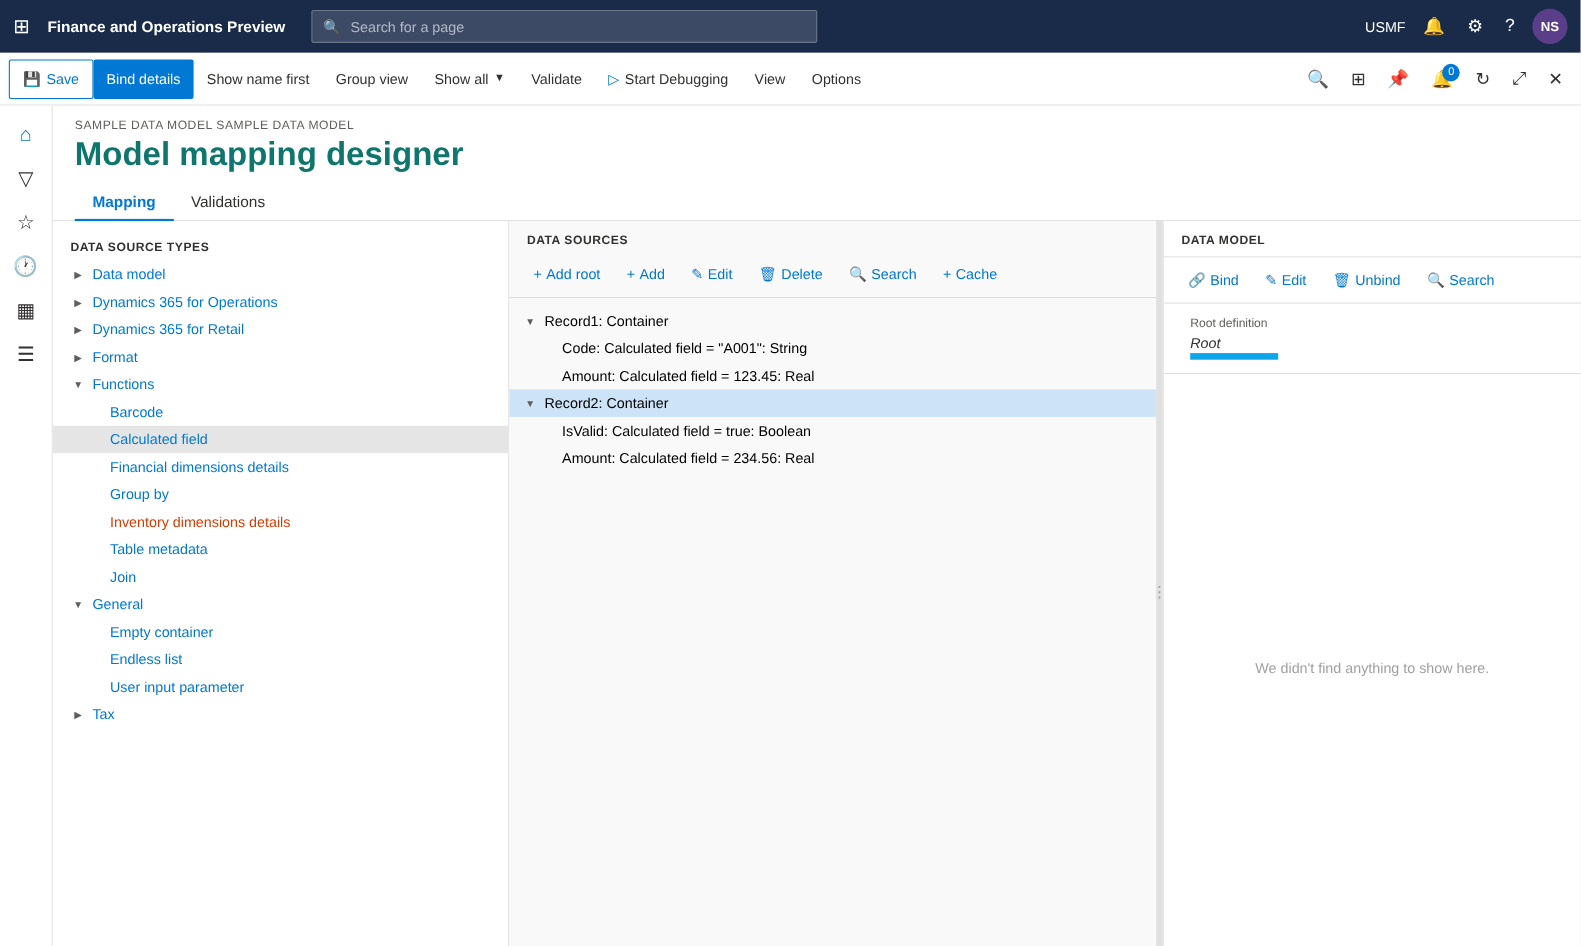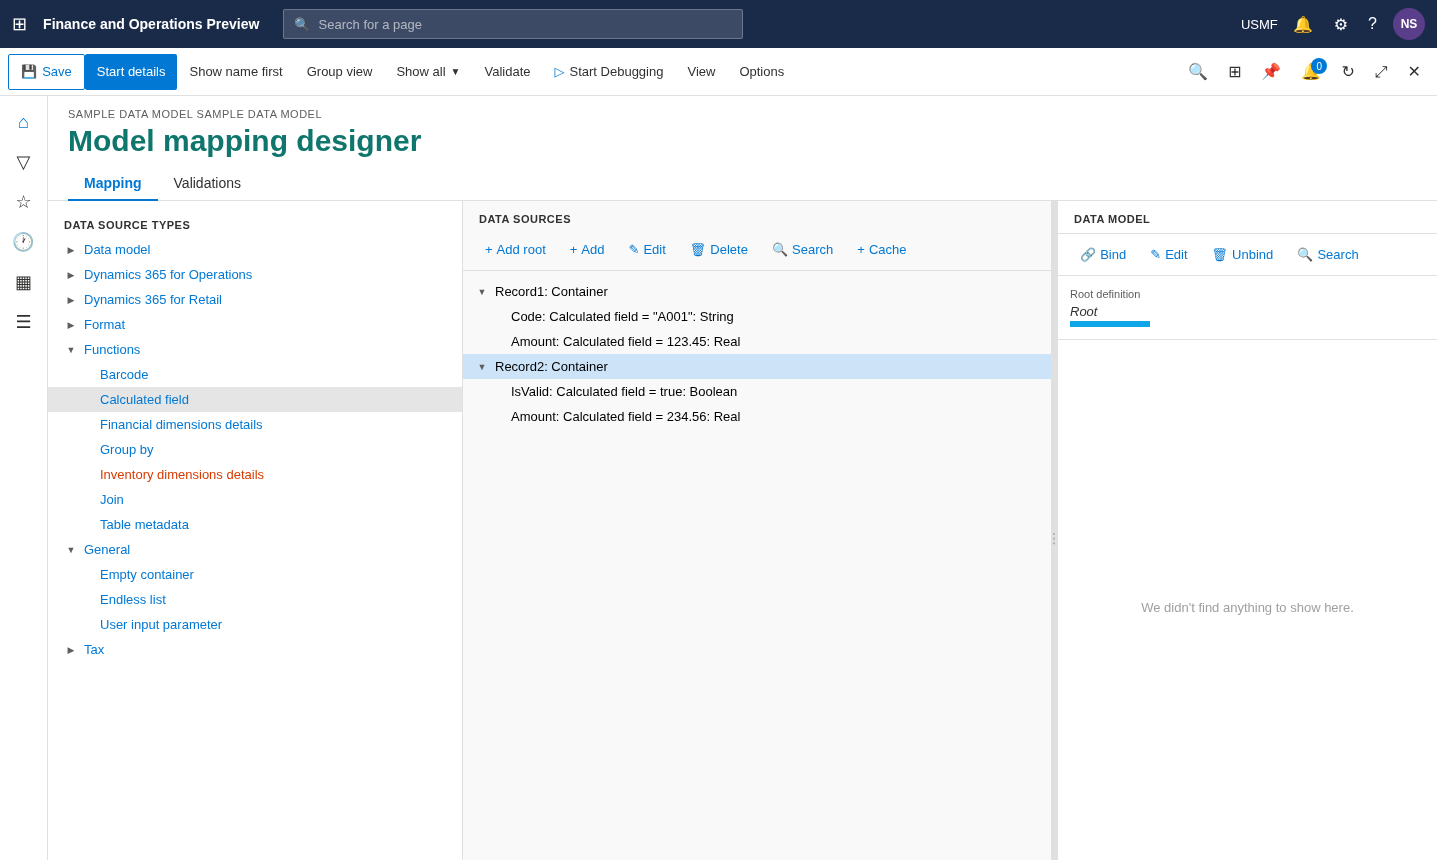--- a/index.html
+++ b/index.html
@@ -331,21 +331,21 @@
       padding: 5px 10px;
       border: none;
       background: none;
       cursor: pointer;
       font-size: 13px;
       color: #0078d4;
       border-radius: 2px;
     }
 
     .root-def {
-      padding: 12px 12px;
+      padding: 12px 24px;
       border-bottom: 1px solid #e0e0e0;
     }
     .root-def-label {
       font-size: 11px;
       color: #605e5c;
       margin-bottom: 4px;
     }
     .root-def-value {
       font-size: 13px;
       color: #323130;
@@ -400,21 +400,21 @@
     <div class="avatar">NS</div>
   </div>
 </div>
 
 <div class="command-bar">
   <button class="cmd-btn save-btn">
     <span>💾</span>
     <span>Save</span>
   </button>
   <button class="cmd-btn active">
-    <span>Start details</span>
+    <span>Bind details</span>
   </button>
   <button class="cmd-btn">
     <span>Show name first</span>
   </button>
   <button class="cmd-btn">
     <span>Group view</span>
   </button>
   <button class="cmd-btn">
     <span>Show all</span>
     <span style="font-size:10px;">▼</span>
@@ -516,26 +516,26 @@
         <span class="item-text link">Group by</span>
       </div>
 
       <div class="tree-item level1">
         <span class="expand-icon"></span>
         <span class="item-text orange">Inventory dimensions details</span>
       </div>
 
       <div class="tree-item level1">
         <span class="expand-icon"></span>
+        <span class="item-text link">Table metadata</span>
+      </div>
+
+      <div class="tree-item level1">
+        <span class="expand-icon"></span>
         <span class="item-text link">Join</span>
-      </div>
-
-      <div class="tree-item level1">
-        <span class="expand-icon"></span>
-        <span class="item-text link">Table metadata</span>
       </div>
 
       <div class="tree-item">
         <span class="expand-icon">▼</span>
         <span class="item-text link">General</span>
       </div>
 
       <div class="tree-item level1">
         <span class="expand-icon"></span>
         <span class="item-text link">Empty container</span>

